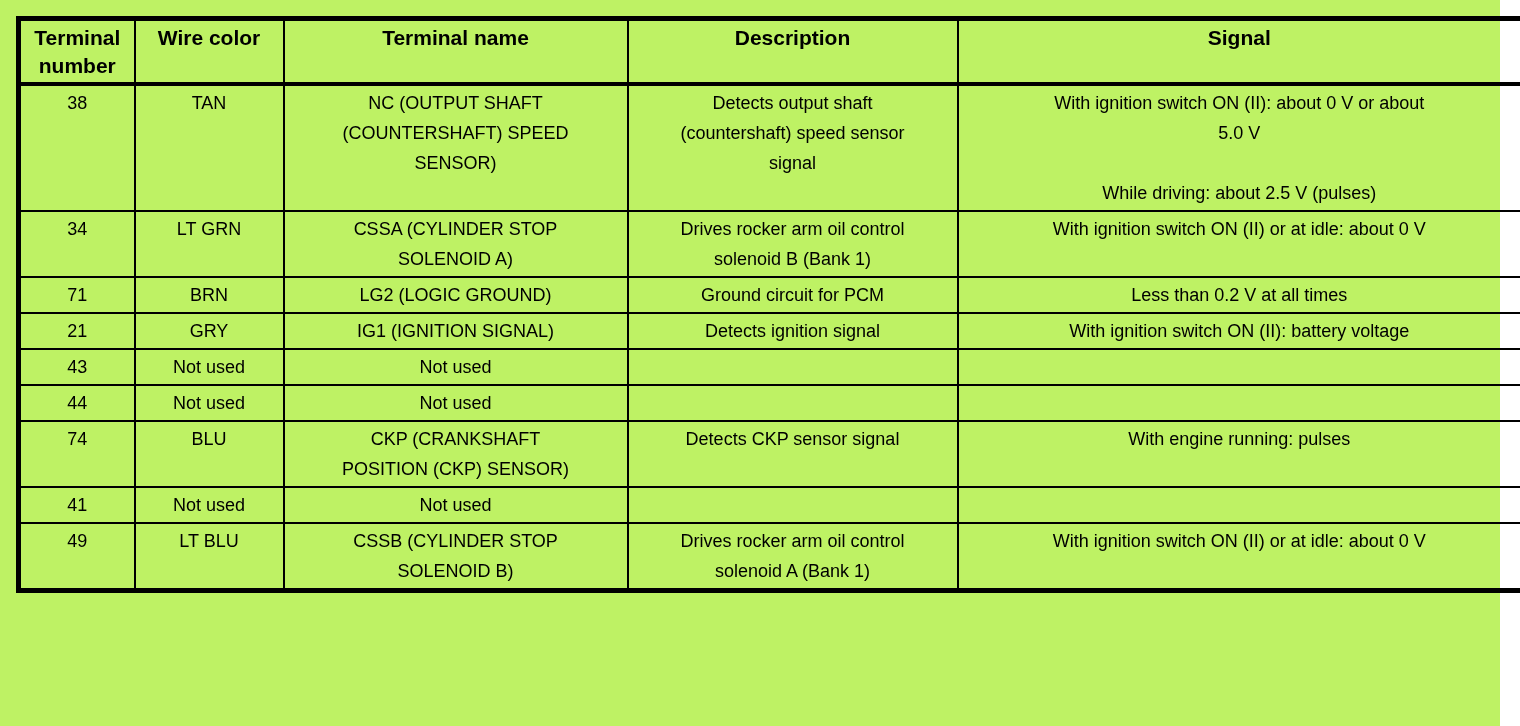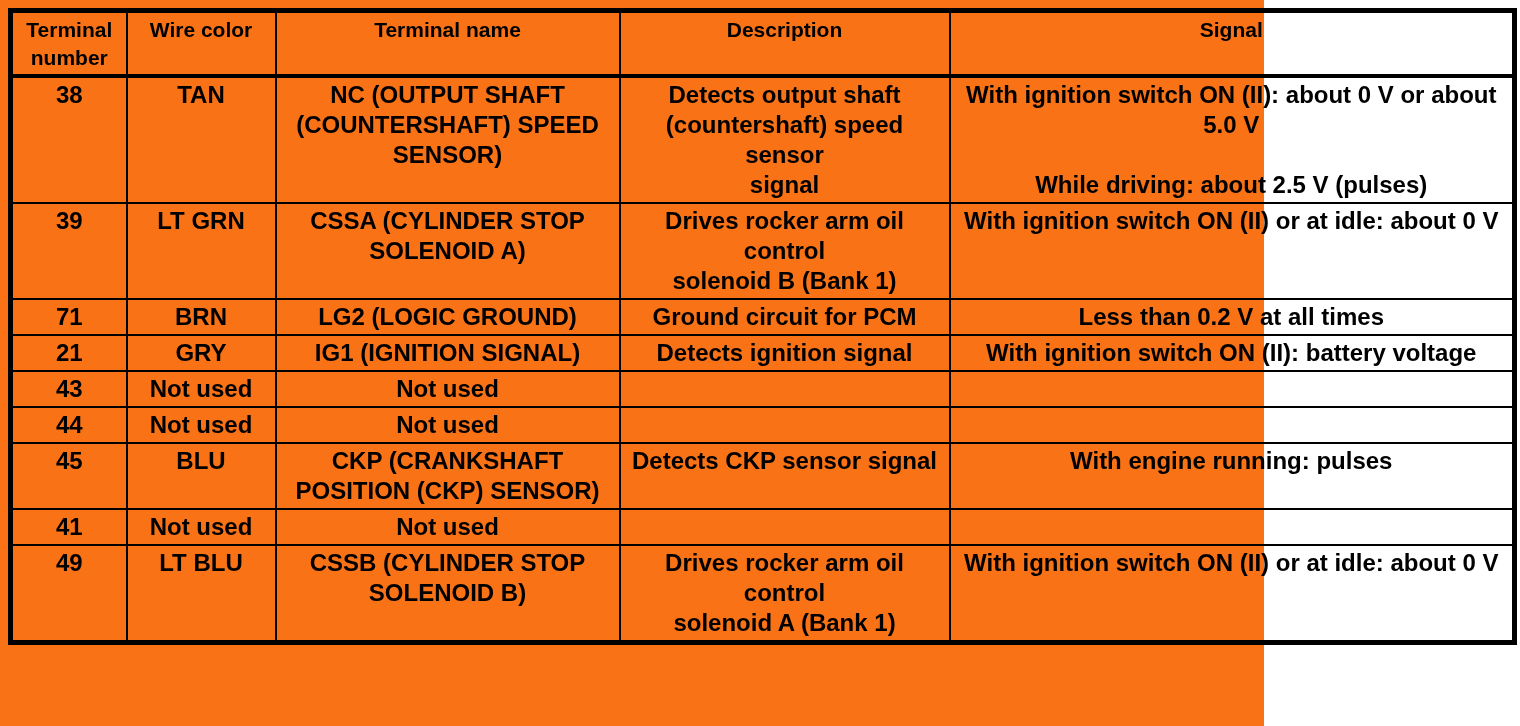--- a/index.html
+++ b/index.html
@@ -8,25 +8,25 @@
     background: #ffffff;
   }
   body {
     width: 1520px;
     height: 726px;
     font-family: "Liberation Sans", sans-serif;
     color: #000000;
     overflow: hidden;
   }
   .page {
-    width: 1264px;
+    width: 1500px;
     height: 726px;
     box-sizing: border-box;
-    padding: 8px;
-    background: #f97316;
+    padding: 16px;
+    background: #bef264;
   }
   table.terminal-table {
     border-collapse: collapse;
     table-layout: fixed;
     width: 1504px;
     border: 5px solid #000000;
   }
   th, td {
     box-sizing: border-box;
     border: 2px solid #000000;
@@ -38,22 +38,22 @@
   thead th {
     font-size: 21px;
     font-weight: bold;
     line-height: 28px;
     text-align: center;
     border-bottom: 4px solid #000000;
     padding-top: 3px;
     height: 59px;
   }
   tbody td {
-    font-size: 24px;
-    font-weight: bold;
+    font-size: 18px;
+    font-weight: normal;
     line-height: 30px;
   }
   td.c-num, td.c-wire {
     text-align: center;
   }
   td.c-name, td.c-desc, td.c-sig {
     text-align: center;
   }
 </style>
 </head>
@@ -87,21 +87,21 @@
 SENSOR)</td>
         <td class="c-desc">Detects output shaft
 (countershaft) speed sensor
 signal</td>
         <td class="c-sig">With ignition switch ON (II): about 0 V or about
 5.0 V
 
 While driving: about 2.5 V (pulses)</td>
       </tr>
       <tr>
-        <td class="c-num">39</td>
+        <td class="c-num">34</td>
         <td class="c-wire">LT GRN</td>
         <td class="c-name">CSSA (CYLINDER STOP
 SOLENOID A)</td>
         <td class="c-desc">Drives rocker arm oil control
 solenoid B (Bank 1)</td>
         <td class="c-sig">With ignition switch ON (II) or at idle: about 0 V</td>
       </tr>
       <tr>
         <td class="c-num">71</td>
         <td class="c-wire">BRN</td>
@@ -124,21 +124,21 @@
         <td class="c-sig"></td>
       </tr>
       <tr>
         <td class="c-num">44</td>
         <td class="c-wire">Not used</td>
         <td class="c-name">Not used</td>
         <td class="c-desc"></td>
         <td class="c-sig"></td>
       </tr>
       <tr>
-        <td class="c-num">45</td>
+        <td class="c-num">74</td>
         <td class="c-wire">BLU</td>
         <td class="c-name">CKP (CRANKSHAFT
 POSITION (CKP) SENSOR)</td>
         <td class="c-desc">Detects CKP sensor signal</td>
         <td class="c-sig">With engine running: pulses</td>
       </tr>
       <tr>
         <td class="c-num">41</td>
         <td class="c-wire">Not used</td>
         <td class="c-name">Not used</td>

